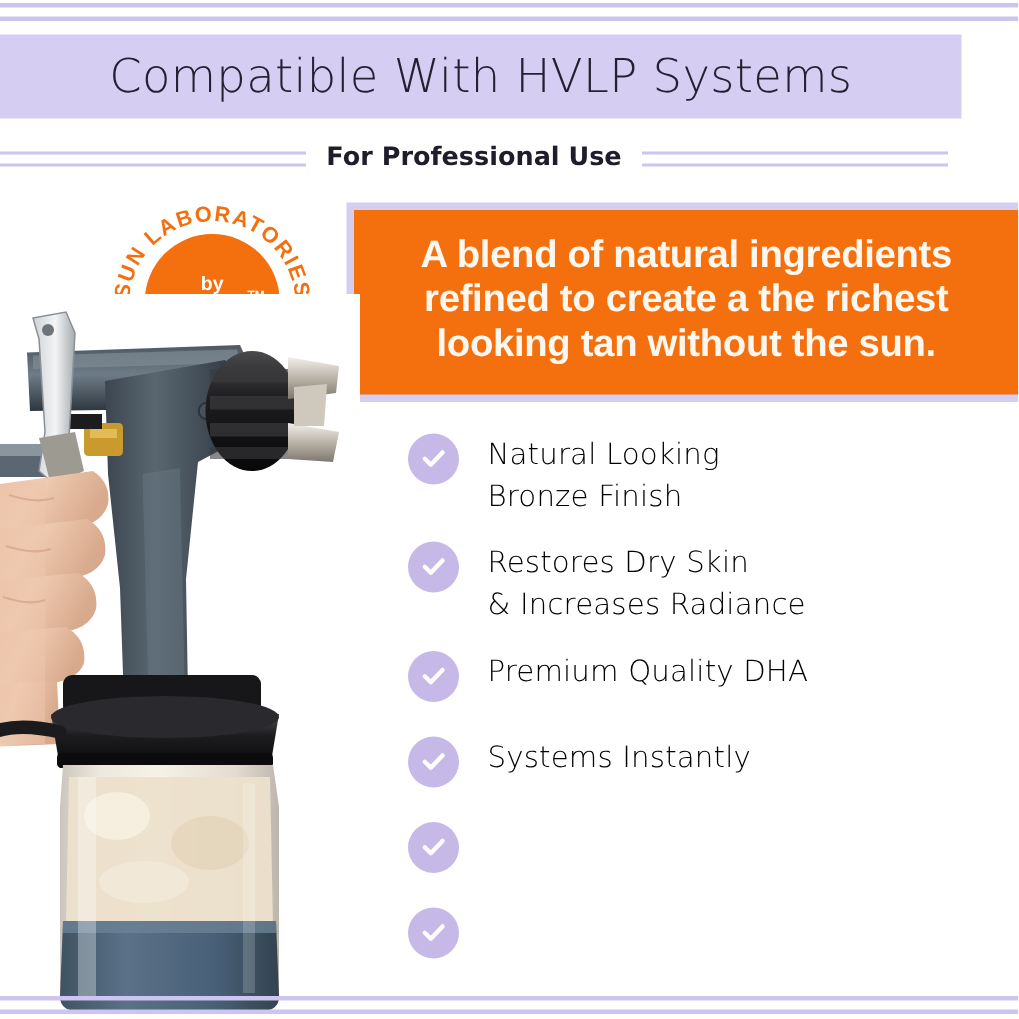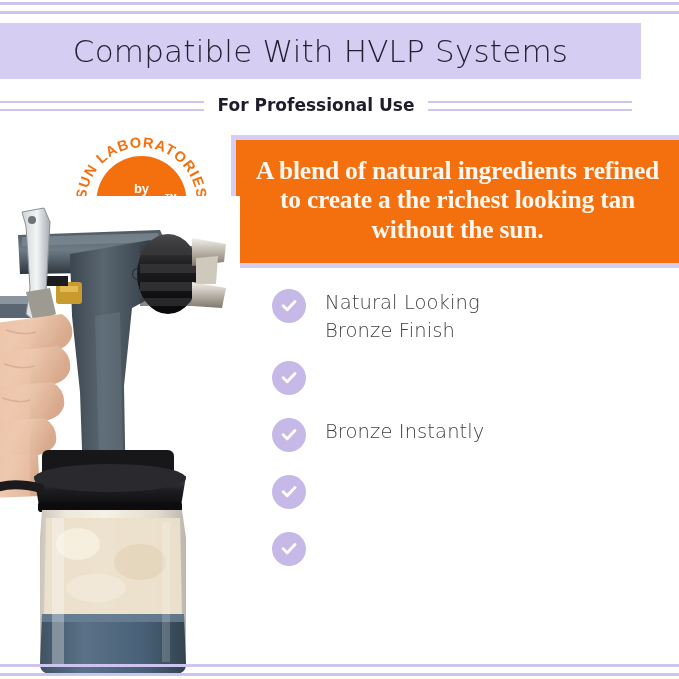--- a/index.html
+++ b/index.html
@@ -104,21 +104,21 @@
     width: 100%;
     height: 100%;
     background: #f4700f;
     box-sizing: border-box;
     display: flex;
     align-items: center;
     justify-content: center;
     padding: 4px 12px 7px 12px;
   }
   .claim-banner .claim-text {
-    font-family: Liberation Serif, serif;
+    font-family: Liberation Sans, sans-serif;
     font-weight: bold;
     font-size: 25.5px;
     line-height: 1.14;
     color: #fdf7ef;
     text-align: center;
     letter-spacing: -0.2px;
   }
 
   
   .logo {
@@ -154,21 +154,21 @@
     justify-content: center;
     margin-right: 19px;
     margin-top: 1px;
   }
   .check-icon svg { display: block; }
   .feature-label {
     font-family: "DejaVu Sans", sans-serif;
     font-weight: 300;
     font-size: 19.5px;
     line-height: 1.42;
-    color: #404040;
+    color: #000000;
     letter-spacing: 0.1px;
     white-space: pre-line;
     padding-top: 1px;
   }
 
   
   .product {
     position: absolute;
     left: 0;
     top: 196px;
@@ -225,36 +225,46 @@
     <div class="feature-row two-line">
       <span class="check-icon">
         <svg width="20" height="20" viewBox="0 0 20 20">
             <path d="M4.2 9.8 L8.2 13.8 L16 5.6" fill="none" stroke="#ffffff" stroke-width="2.9" stroke-linecap="round" stroke-linejoin="round"></path>
           </svg>
       </span>
       <span class="feature-label">Natural Looking
 Bronze Finish</span>
     </div>
 
+    <div class="feature-row two-line">
+      <span class="check-icon">
+        <svg width="20" height="20" viewBox="0 0 20 20">
+            <path d="M4.2 9.8 L8.2 13.8 L16 5.6" fill="none" stroke="#ffffff" stroke-width="2.9" stroke-linecap="round" stroke-linejoin="round"></path>
+          </svg>
+      </span>
+      <span class="feature-label">Restores Dry Skin
+&amp; Increases Radiance</span>
+    </div>
 
     <div class="feature-row">
       <span class="check-icon">
         <svg width="20" height="20" viewBox="0 0 20 20">
             <path d="M4.2 9.8 L8.2 13.8 L16 5.6" fill="none" stroke="#ffffff" stroke-width="2.9" stroke-linecap="round" stroke-linejoin="round"></path>
           </svg>
       </span>
+      <span class="feature-label">Premium Quality DHA</span>
     </div>
 
     <div class="feature-row">
       <span class="check-icon">
         <svg width="20" height="20" viewBox="0 0 20 20">
             <path d="M4.2 9.8 L8.2 13.8 L16 5.6" fill="none" stroke="#ffffff" stroke-width="2.9" stroke-linecap="round" stroke-linejoin="round"></path>
           </svg>
       </span>
-      <span class="feature-label">Bronze Instantly</span>
+      <span class="feature-label">Systems Instantly</span>
     </div>
 
     <div class="feature-row">
       <span class="check-icon">
         <svg width="20" height="20" viewBox="0 0 20 20">
             <path d="M4.2 9.8 L8.2 13.8 L16 5.6" fill="none" stroke="#ffffff" stroke-width="2.9" stroke-linecap="round" stroke-linejoin="round"></path>
           </svg>
       </span>
     </div>
 

